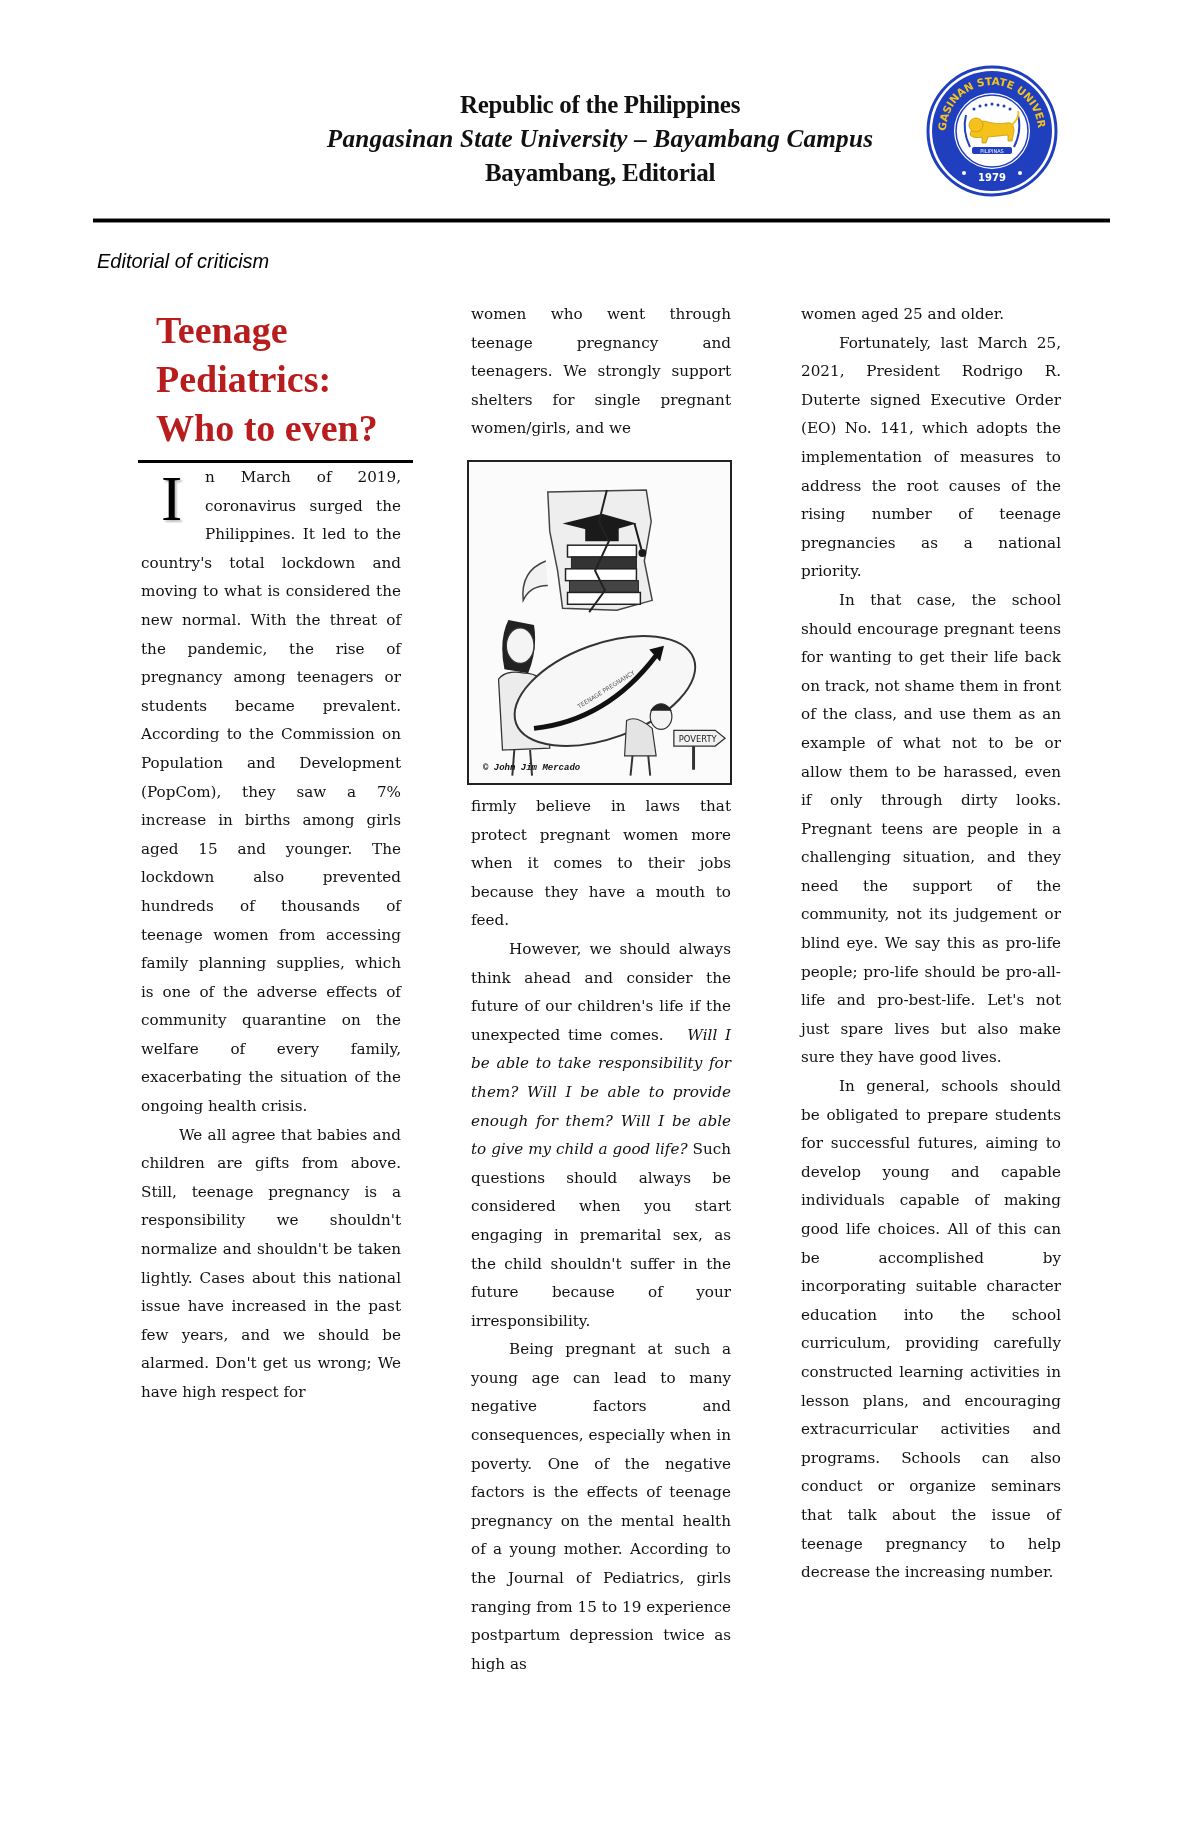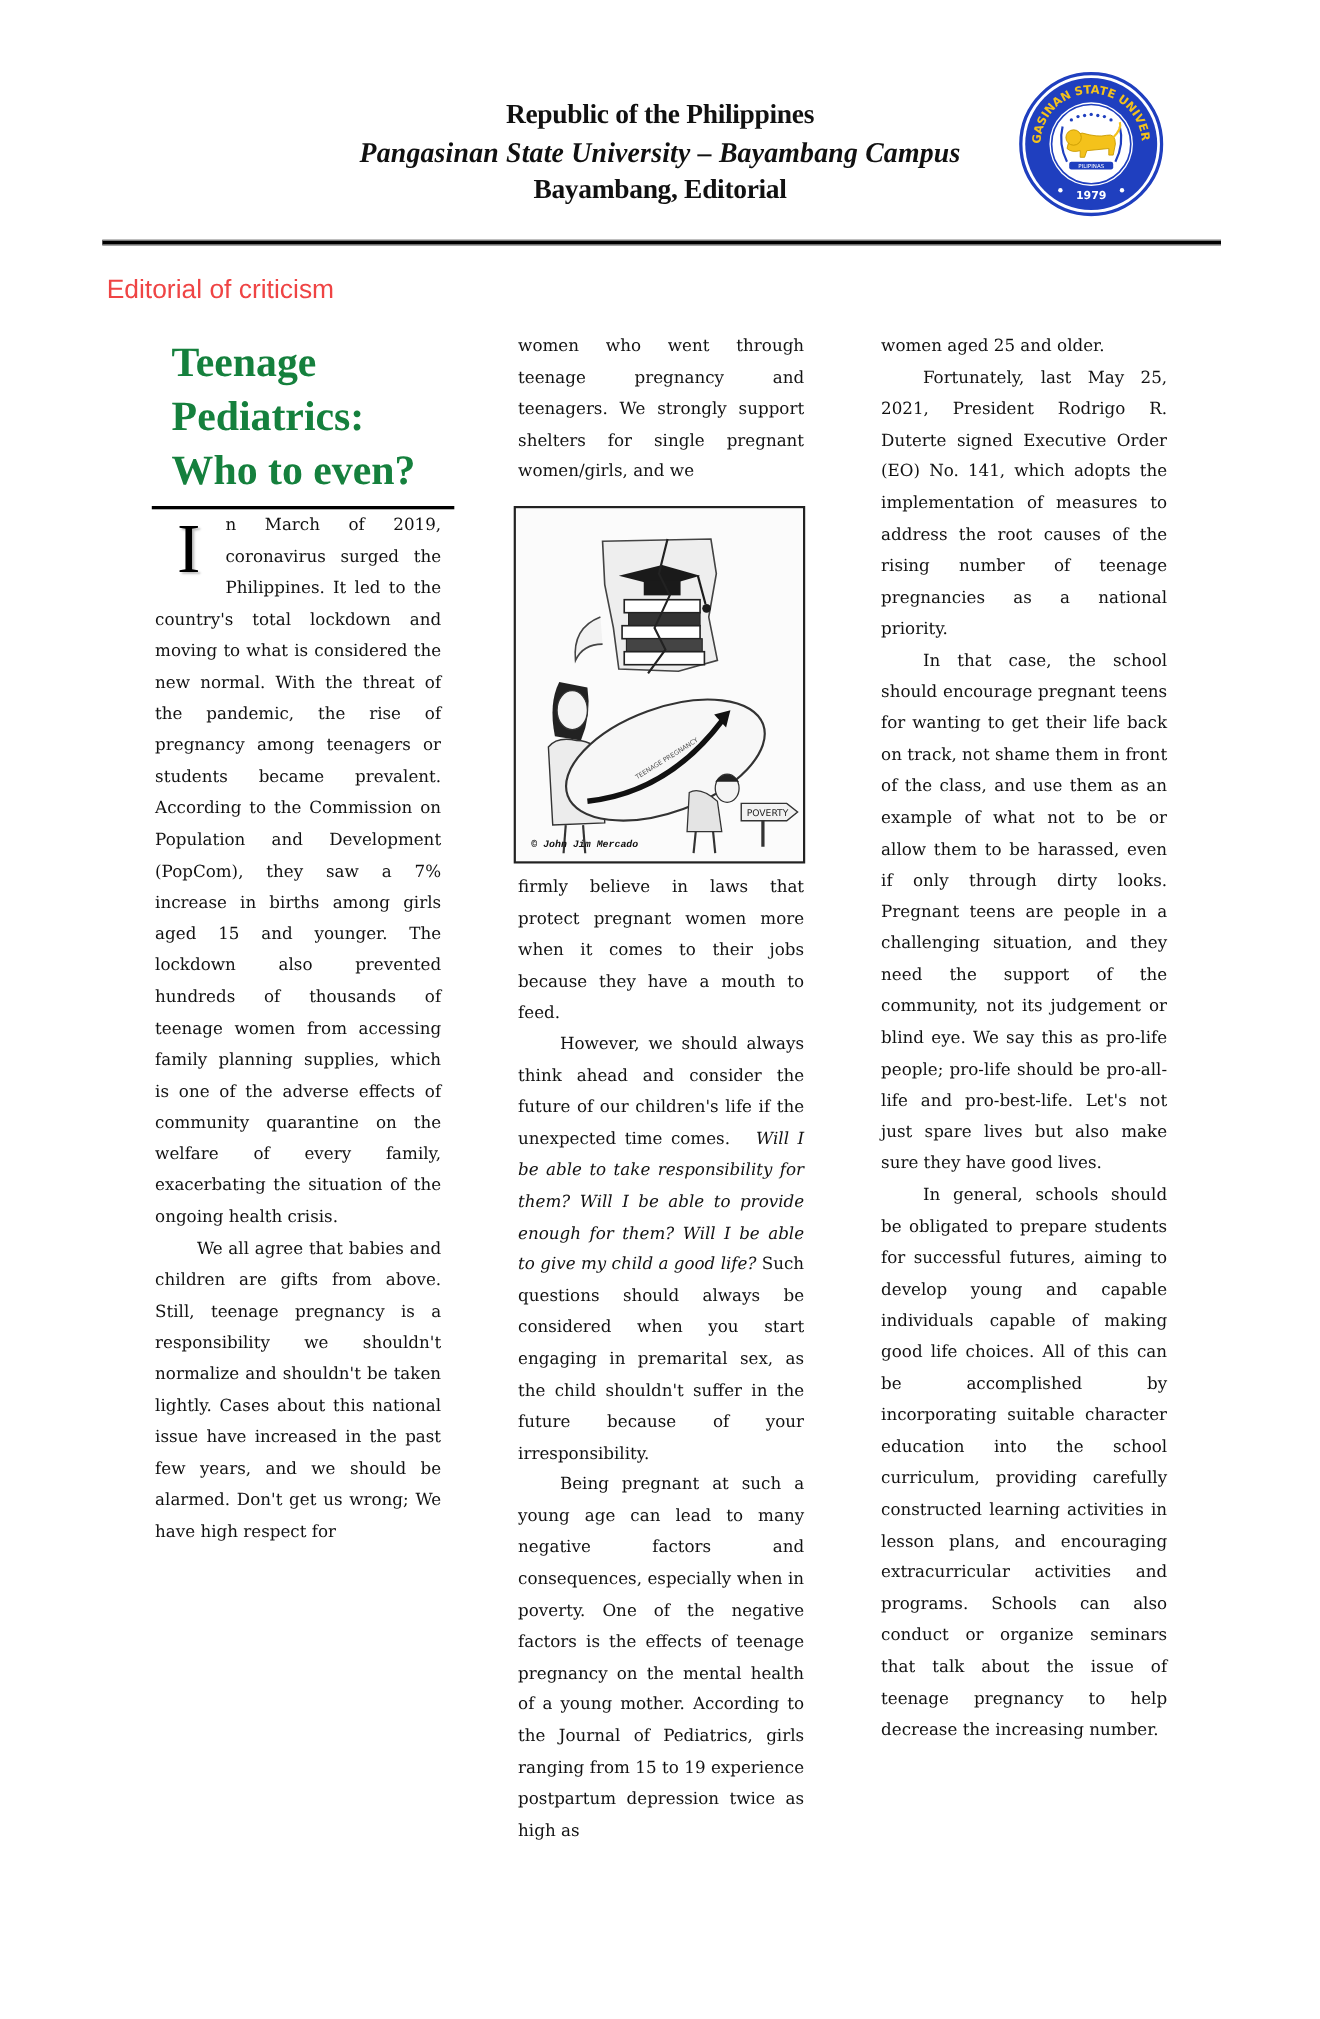--- a/index.html
+++ b/index.html
@@ -9,33 +9,33 @@
   .header { position: absolute; left: 0; top: 0; width: 1014px; height: 230px; }
   .header-text { position: absolute; left: 250px; top: 88px; width: 700px; text-align: center; }
   .header-line1 { font-family: "Liberation Serif", serif; font-weight: bold; font-size: 25px; line-height: 34px; letter-spacing: -0.3px; }
   .header-line2 { font-family: "Liberation Serif", serif; font-weight: bold; font-style: italic; font-size: 26px; line-height: 34px; letter-spacing: 0.2px; transform: scaleX(0.97); }
   .header-line3 { font-family: "Liberation Serif", serif; font-weight: bold; font-size: 25px; line-height: 34px; letter-spacing: -0.3px; }
 
   .seal { position: absolute; left: 926px; top: 65px; width: 132px; height: 132px; }
 
   .header-rule { position: absolute; left: 93px; top: 218px; width: 1017px; height: 5px; background: #000; border-top: 1px solid #888; border-bottom: 1px solid #888; }
 
-  .section-label { position: absolute; left: 97px; top: 250px; font-family: "Liberation Sans", sans-serif; font-size: 24px; color: #ef4444; }
+  .section-label { position: absolute; left: 97px; top: 250px; font-family: "Liberation Sans", sans-serif; font-style: italic; font-size: 20px; color: #000000; }
 
   .col { position: absolute; font-family: "DejaVu Serif", serif; font-size: 15.2px; line-height: 28.6px; text-align: justify; color: #111; }
   .col p { margin: 0; }
   .col p.indent { text-indent: 38px; }
   .col em { font-style: italic; margin-left: 16px; }
 
   .col1 { left: 141px; top: 463px; width: 260px; }
   .col2 { left: 471px; top: 300px; width: 260px; }
   .col2b { left: 471px; top: 792px; width: 260px; }
   .col3 { left: 801px; top: 300px; width: 260px; }
 
-  .headline { position: absolute; left: 156px; top: 306px; width: 260px; font-family: "Liberation Serif", serif; font-weight: bold; font-size: 38px; line-height: 49px; color: #15803d; }
+  .headline { position: absolute; left: 156px; top: 306px; width: 260px; font-family: "Liberation Serif", serif; font-weight: bold; font-size: 38px; line-height: 49px; color: #b91c1c; }
   .headline-rule { position: absolute; left: 138px; top: 460px; width: 275px; height: 3px; background: #000; }
 
   .dropcap { float: left; font-family: "Liberation Serif", serif; font-size: 64px; line-height: 52px; height: 58px; width: 64px; margin-top: 10px; padding-left: 20px; color: #000; text-shadow: 2px 2px 2px rgba(0,0,0,0.25); }
   .col1 .first-para { text-indent: 0; }
 
   .cartoon { position: absolute; left: 467px; top: 460px; width: 265px; height: 325px; border: 2px solid #222; background: #fbfbfb; overflow: hidden; }
   .cartoon svg { width: 100%; height: 100%; display: block; }
   .caption { position: absolute; left: 14px; bottom: 10px; font-family: Liberation Mono, monospace; font-size: 9px; font-weight: bold; font-style: italic; color: #111; margin-top: 31px; }
 </style>
 </head>
@@ -141,16 +141,16 @@
 </div>
 
 <div class="col col2b">
   <p>firmly believe in laws that protect pregnant women more when it comes to their jobs because they have a mouth to feed.</p>
   <p class="indent"><span>However, we should always think ahead and consider the future of our children's life if the unexpected time comes. </span><em>Will I be able to take responsibility for them? Will I be able to provide enough for them? Will I be able to give my child a good life?</em><span> Such questions should always be considered when you start engaging in premarital sex, as the child shouldn't suffer in the future because of your irresponsibility.</span></p>
   <p class="indent">Being pregnant at such a young age can lead to many negative factors and consequences, especially when in poverty. One of the negative factors is the effects of teenage pregnancy on the mental health of a young mother. According to the Journal of Pediatrics, girls ranging from 15 to 19 experience postpartum depression twice as high as</p>
 </div>
 
 <div class="col col3">
   <p>women aged 25 and older.</p>
-  <p class="indent">Fortunately, last May 25, 2021, President Rodrigo R. Duterte signed Executive Order (EO) No. 141, which adopts the implementation of measures to address the root causes of the rising number of teenage pregnancies as a national priority.</p>
+  <p class="indent">Fortunately, last March 25, 2021, President Rodrigo R. Duterte signed Executive Order (EO) No. 141, which adopts the implementation of measures to address the root causes of the rising number of teenage pregnancies as a national priority.</p>
   <p class="indent">In that case, the school should encourage pregnant teens for wanting to get their life back on track, not shame them in front of the class, and use them as an example of what not to be or allow them to be harassed, even if only through dirty looks. Pregnant teens are people in a challenging situation, and they need the support of the community, not its judgement or blind eye. We say this as pro-life people; pro-life should be pro-all-life and pro-best-life. Let's not just spare lives but also make sure they have good lives.</p>
   <p class="indent">In general, schools should be obligated to prepare students for successful futures, aiming to develop young and capable individuals capable of making good life choices. All of this can be accomplished by incorporating suitable character education into the school curriculum, providing carefully constructed learning activities in lesson plans, and encouraging extracurricular activities and programs. Schools can also conduct or organize seminars that talk about the issue of teenage pregnancy to help decrease the increasing number.</p>
 </div>
 
 </body></html>

